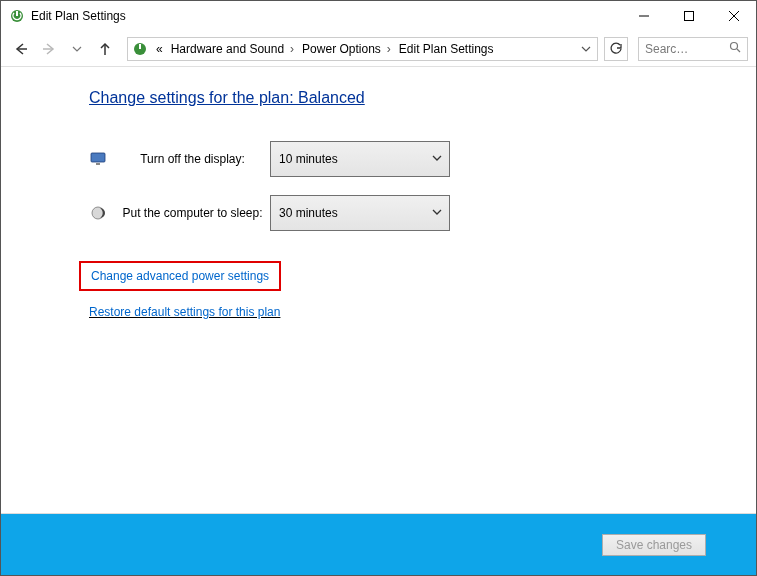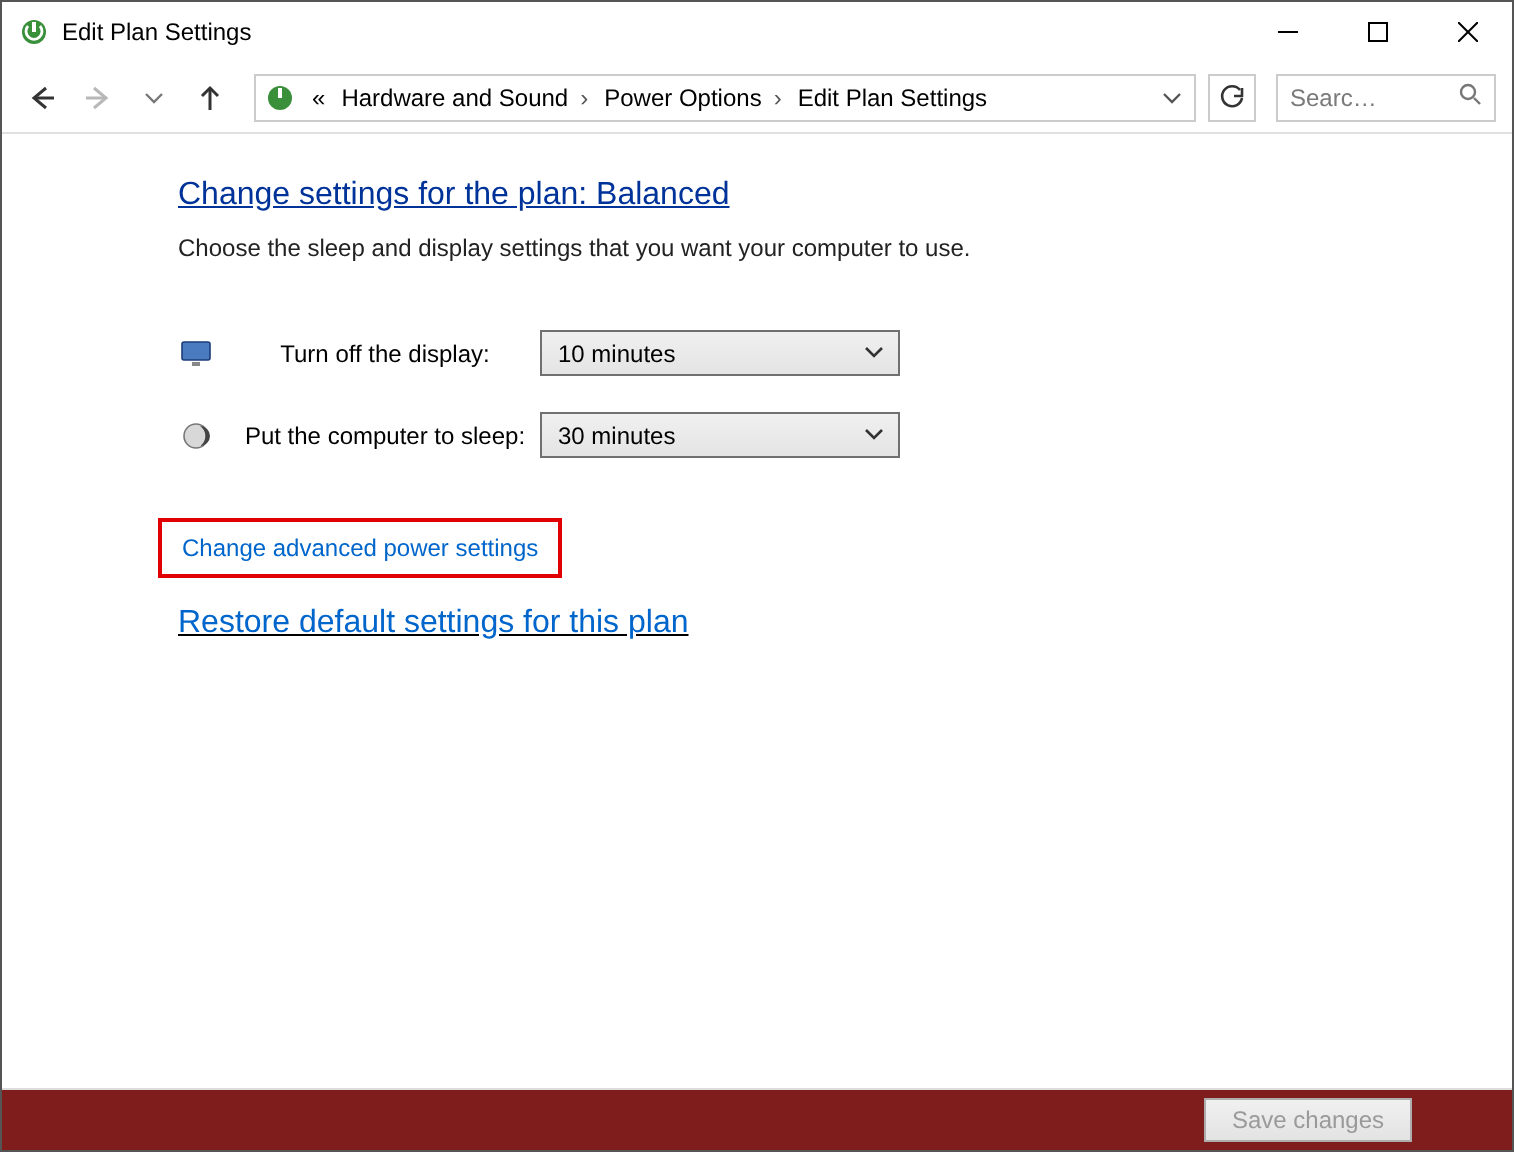--- a/index.html
+++ b/index.html
@@ -126,21 +126,21 @@
       width: 18px; height:18px;
       margin-right: 8px;
       display:inline-flex; align-items:center; justify-content:center;
     }
     .row .label {
       width: 155px;
       font-size: 12px;
       text-align: center;
     }
     .dropdown {
-      width: 180px; height: 23px;
+      width: 180px; height: 36px;
       border: 1px solid #707070;
       background: linear-gradient(#f0f0f0,#e4e4e4);
       display: flex; align-items: center;
       padding: 0 4px 0 8px;
       font-size: 12px;
     }
     .dropdown .ddtext { flex:1; }
     .dropdown .ddchev {
       width: 16px; text-align:center; color:#333;
     }
@@ -151,30 +151,30 @@
       padding: 6px 10px;
       margin-left: -10px;
     }
     .linky {
       color: #0066cc;
       font-size: 12px;
       cursor: pointer;
     }
     .linky2 {
       color: #0066cc;
-      font-size: 16px;
+      font-size: 12px;
       margin-top: 14px;
       display: block;
       cursor:pointer;
     }
     
     .footer {
       border-top: 1px solid #dcdcdc;
-      background: #7f1d1d;
-      height: 31px;
+      background: #0ea5e9;
+      height: 62px;
       display: flex;
       justify-content: flex-end;
       align-items: center;
       padding-right: 50px;
       gap: 12px;
     }
     .btn {
       min-width: 104px;
       height: 22px;
       border: 1px solid #adadad;
@@ -280,21 +280,20 @@
       <svg width="12" height="12" viewBox="0 0 12 12">
           <circle cx="5" cy="5" r="3.5" fill="none" stroke="#777" stroke-width="1.2"></circle>
           <line x1="8" y1="8" x2="11" y2="11" stroke="#777" stroke-width="1.2"></line>
         </svg>
     </span>
   </div>
 </div>
 
 <div class="content">
   <div class="heading">Change settings for the plan: Balanced</div>
-  <div class="subtext">Choose the sleep and display settings that you want your computer to use.</div>
 
   <div class="settings-block">
     <div class="row">
       <span class="icon">
         <svg width="16" height="16" viewBox="0 0 16 16">
           <rect x="1" y="2" width="14" height="9" rx="1" fill="#4a7abf" stroke="#1d3d78" stroke-width="0.8"></rect>
           <rect x="6" y="12" width="4" height="2" fill="#888"></rect>
         </svg>
       </span>
       <span class="label">Turn off the display:</span>

